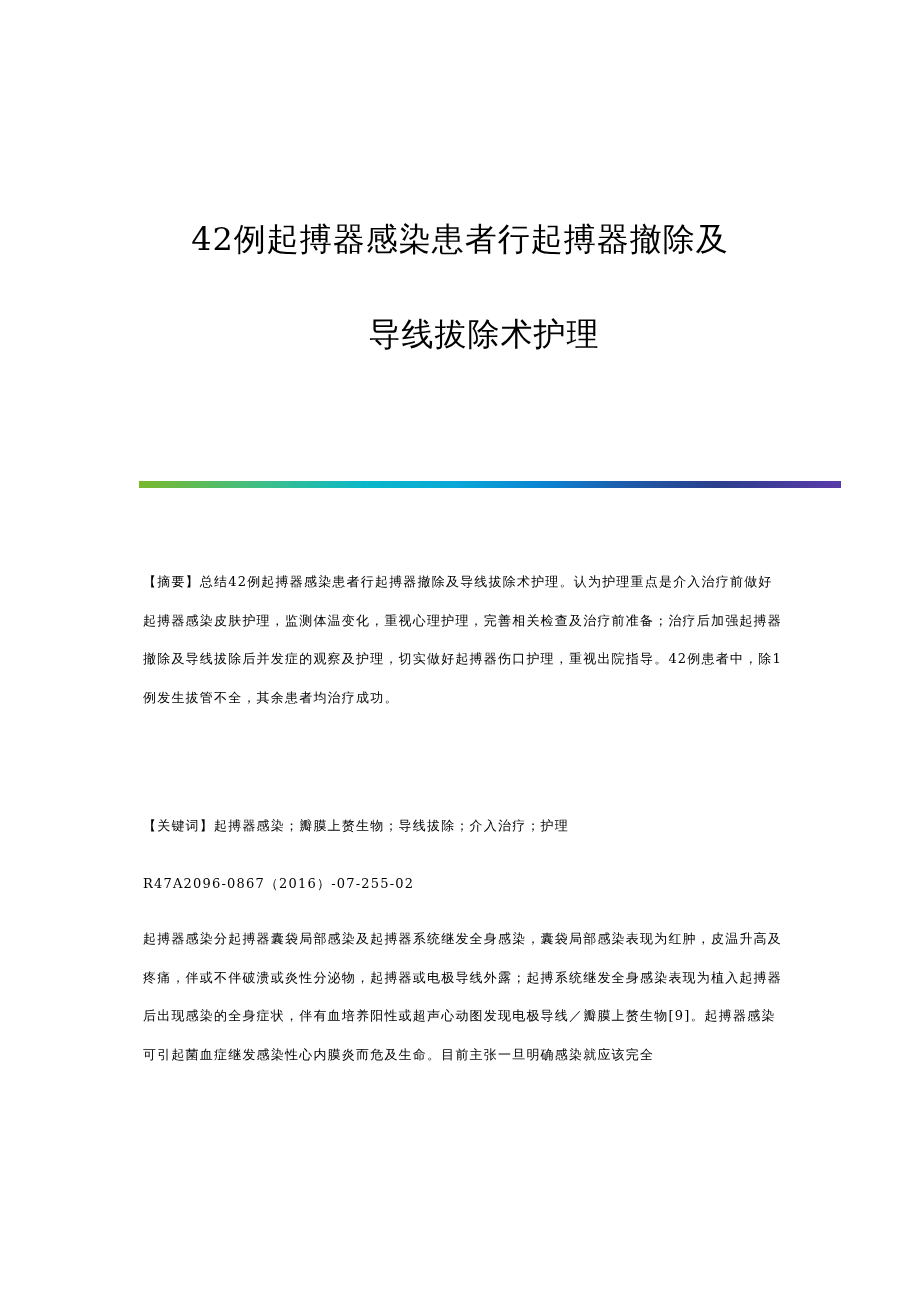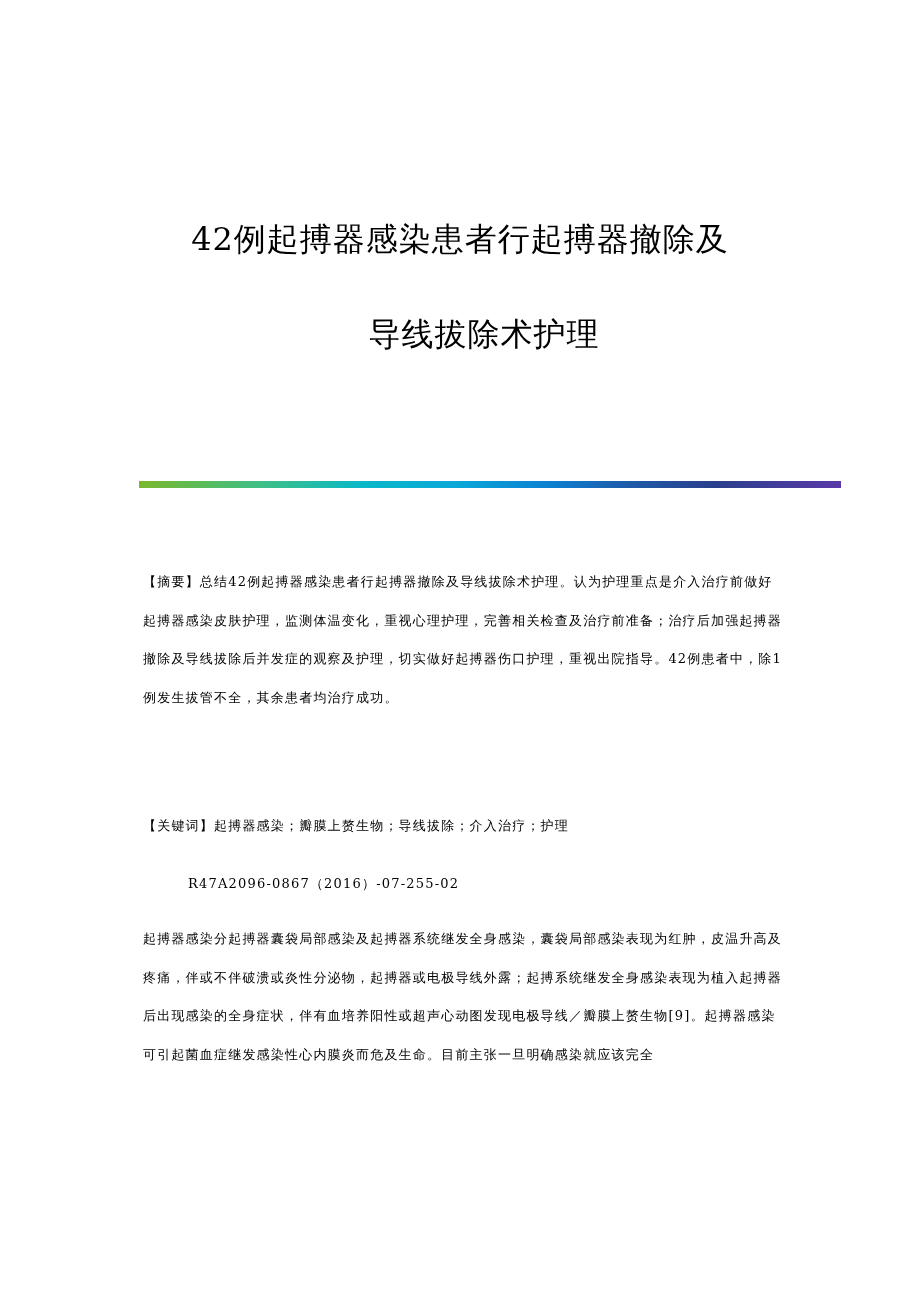--- a/index.html
+++ b/index.html
@@ -8,21 +8,21 @@
   .title { position:absolute; left:0; width:920px; text-align:center;
            font-size:32px; letter-spacing:1px; font-weight:normal; }
   .t1 { top:218px; }
   .t2 { top:313px;padding-left:24px; }
   .bar { position:absolute; left:139px; top:481px; width:702px; height:7px;
          background:linear-gradient(to right,#7ab82c 0%,#3cbf8a 18%,#09b8c8 32%,#0aa8d8 45%,#0b82d2 58%,#1f5aa8 70%,#2a3f8c 82%,#5a3aa8 100%); }
   .para { position:absolute; left:143px; width:640px; font-size:13px;
           line-height:38.5px; letter-spacing:1.2px; margin:0; }
   .p1 { top:563px; }
   .p2 { top:807px; }
-  .p3 { top:865px;margin-left:45px; }
+  .p3 { top:865px; }
   .p4 { top:920px; }
 </style>
 </head>
 <body>
 
 <div>
   <div class="title t1">42例起搏器感染患者行起搏器撤除及</div>
   <div class="title t2">导线拔除术护理</div>
   <div class="bar"></div>
   <p class="para p1">【摘要】总结42例起搏器感染患者行起搏器撤除及导线拔除术护理。认为护理重点是介入治疗前做好起搏器感染皮肤护理，监测体温变化，重视心理护理，完善相关检查及治疗前准备；治疗后加强起搏器撤除及导线拔除后并发症的观察及护理，切实做好起搏器伤口护理，重视出院指导。42例患者中，除1例发生拔管不全，其余患者均治疗成功。</p>

